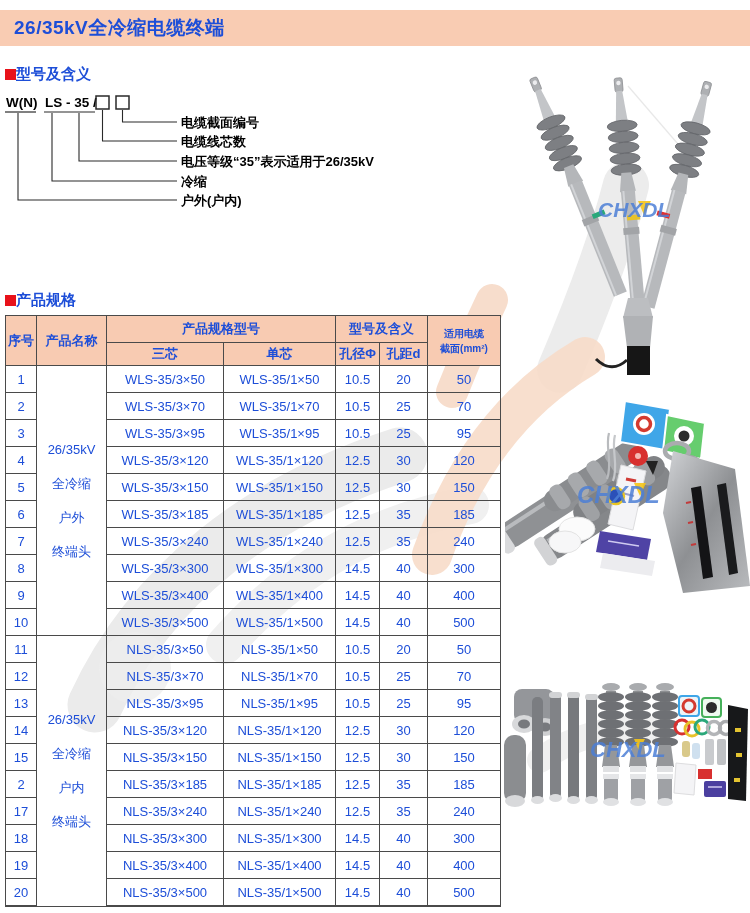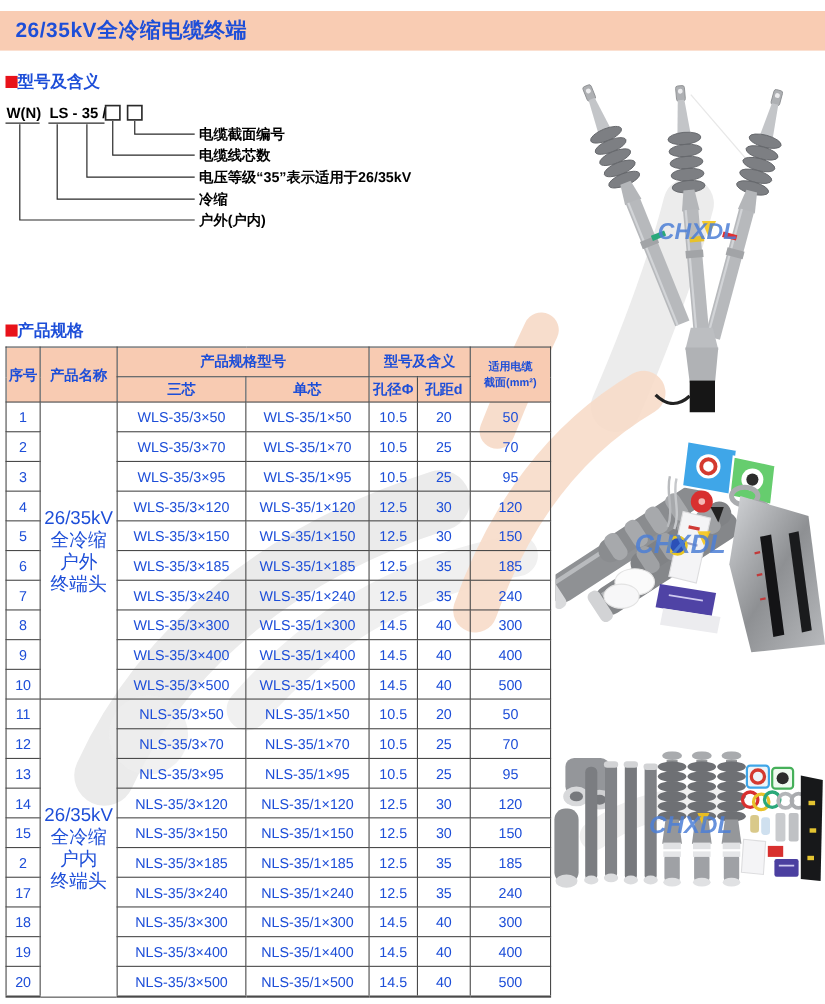--- a/index.html
+++ b/index.html
@@ -24,21 +24,21 @@
   #model-diagram text{font-family:"Liberation Sans","DejaVu Sans",sans-serif;}
   
   table.spec{position:absolute;left:5px;top:315px;width:495px;border-collapse:collapse;
              table-layout:fixed;text-align:center;font-size:13px;}
   table.spec th,table.spec td{border:1px solid #4a4a4a;padding:0;overflow:hidden;}
   table.spec thead th{background:#f8cbb2;font-weight:bold;}
   table.spec thead tr.h1 th{height:26px;}
   table.spec thead tr.h2 th{height:22px;}
   table.spec tbody td{height:26px;background:transparent;}
   table.spec tbody tr:last-child td{border-bottom:2px solid #4a4a4a;}
-  td.name-cell{vertical-align:middle;line-height:20px;font-size:17px;}
+  td.name-cell{vertical-align:middle;line-height:34px;font-size:13px;}
   th.sec-head{font-size:10px;line-height:15px;}
   
   .photo{position:absolute;}
   #photo1{left:500px;top:70px;}
   #photo2{left:505px;top:393px;}
   #photo3{left:498px;top:683px;}
   .logo-text{font-style:italic;font-weight:bold;fill:#4d7fd6;opacity:0.85;
              font-family:"Liberation Sans","DejaVu Sans",sans-serif;}
 </style>
 </head>

